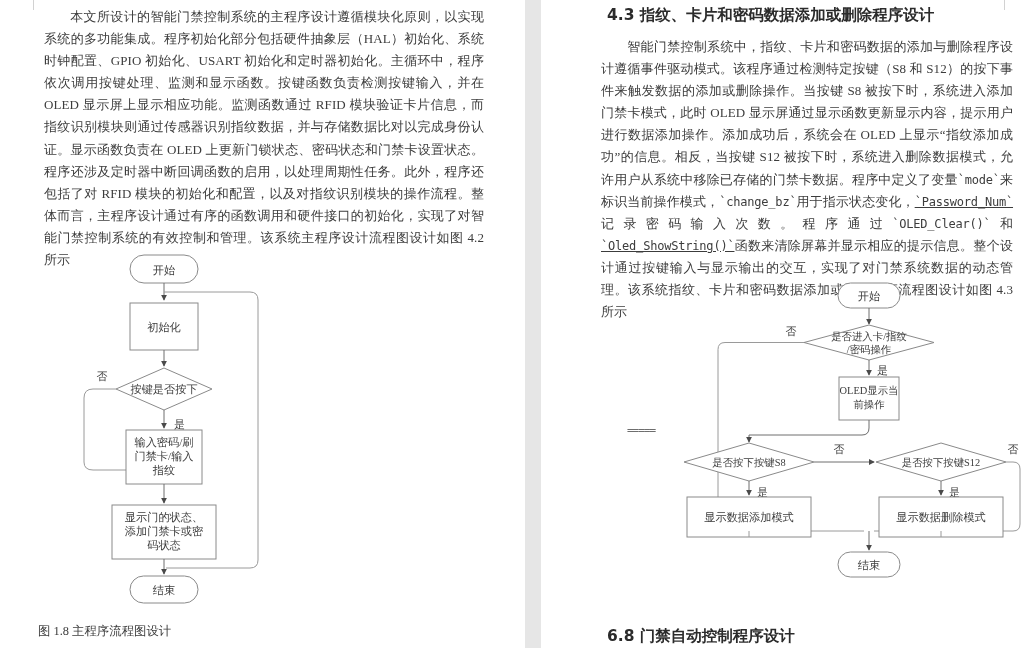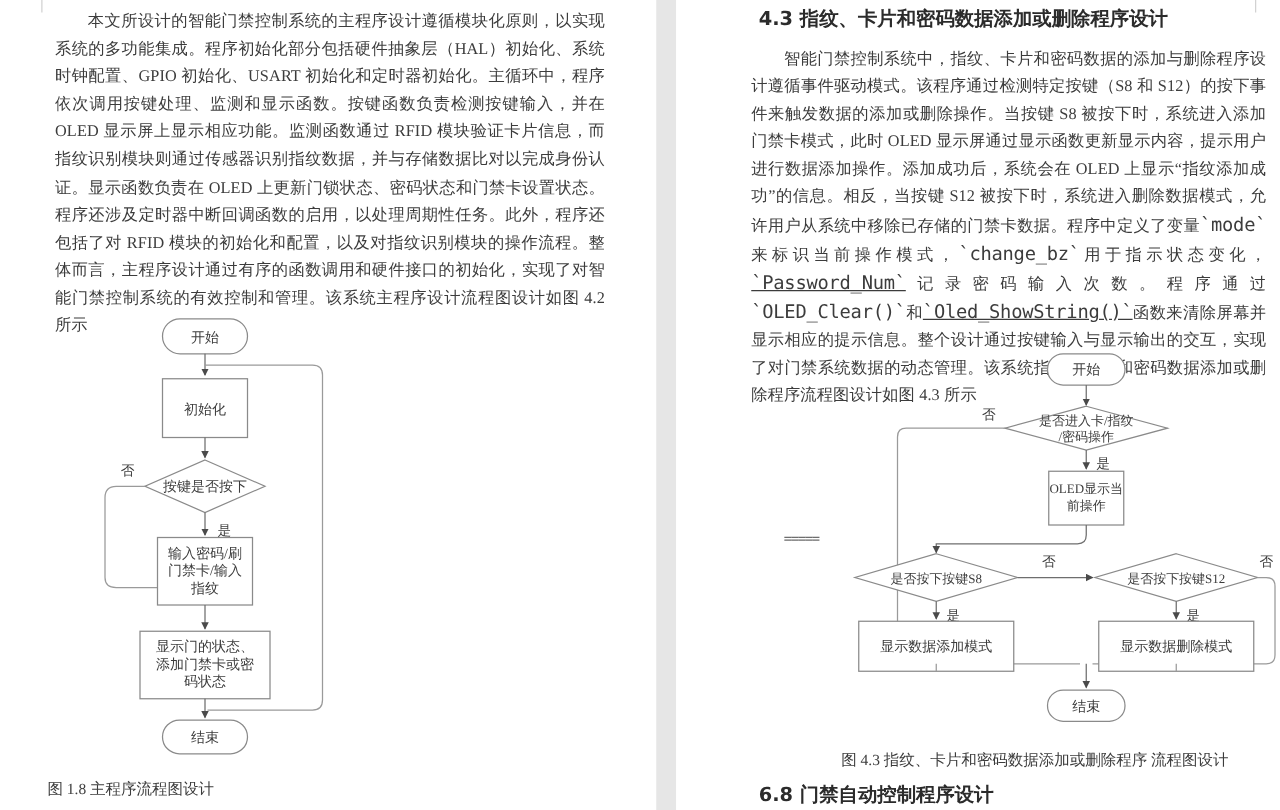--- a/index.html
+++ b/index.html
@@ -71,21 +71,21 @@
 
   .caption {
     position: absolute;
     font-size: 12.4px;
     color: #3c3c3c;
     white-space: nowrap;
   }
 
   code, .mono {
     font-family: "DejaVu Sans Mono", "Liberation Mono", monospace;
-    font-size: 15px;
+    font-size: 12px;
     letter-spacing: -0.2px;
   }
   code.ul { text-decoration: underline; }
 
   
   .flow {
     position: absolute;
   }
   .flow svg { display: block; overflow: visible; }
   .fc-text {
@@ -255,18 +255,17 @@
 
         <path class="fc-line-thin" d="M148,259 L148,253"></path>
         <path class="fc-line-thin" d="M340,259 L340,253"></path>
         <line class="fc-line" x1="268" y1="253" x2="268" y2="272" marker-end="url(#arrR)"></line>
 
         <rect class="fc-shape" x="237" y="274" width="62" height="25" rx="12.5" ry="12.5"></rect>
         <text class="fc-text" x="268" y="290.5" text-anchor="middle">结束</text>
       </svg>
     </div>
 
-    <div class="caption" style="left:132px; top:600px;">图 4.3 指纹、卡片和密码数据添加或删除程序 流程图设计</div>
 
     <div class="heading" style="left:66px; top:626px;">6.8 门禁自动控制程序设计</div>
   </div>
 
 </div>
 
 </body></html>

